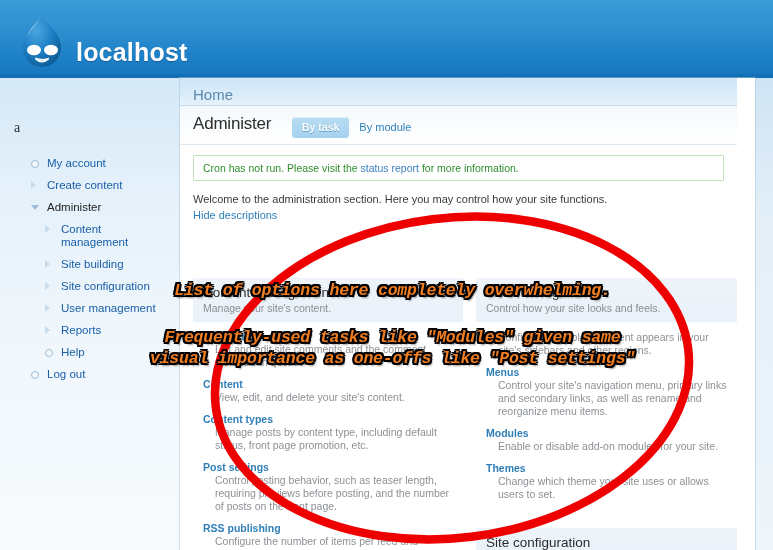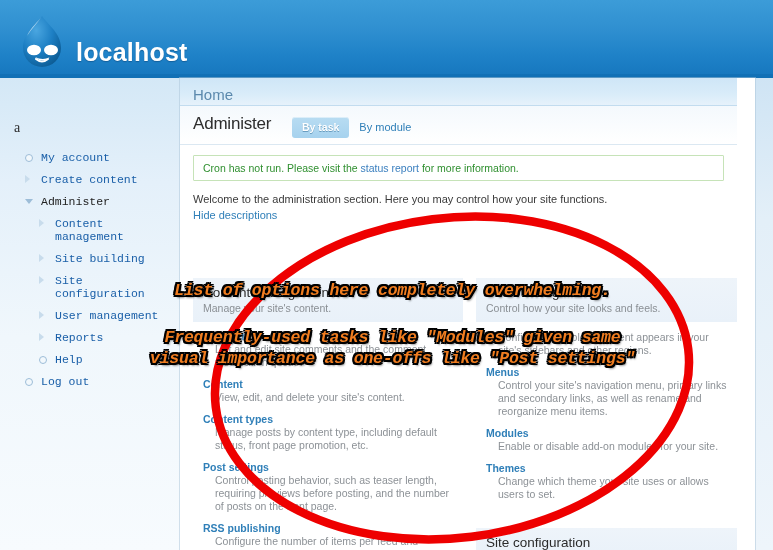--- a/index.html
+++ b/index.html
@@ -31,21 +31,21 @@
 
   
   .sidebar{
     position:absolute;left:0;top:78px;width:180px;bottom:0;
     background:linear-gradient(180deg,#d4e8f6 0%,#e4f0fa 22%,#f0f7fc 55%,#f7fbfe 100%);
   }
   .sb-title{
     position:absolute;left:14px;top:42px;font-size:14px;color:#2b2b2b;
     font-family:"Liberation Serif","DejaVu Serif",serif;
   }
-  .sb-list{position:absolute;left:0;top:62px;right:0;margin:11px;padding:0;list-style:none;font-family:Liberation Mono, monospace;}
+  .sb-list{position:absolute;left:0;top:62px;right:0;margin:17px;padding:0;list-style:none;}
   .sb-item{
     position:relative;padding:0 0 0 30px;margin:0 0 9px 0;
     font-size:11.5px;line-height:13px;color:#1f5c9e;
   }
   .sb-item.sub{padding-left:44px;}
   .sb-item .lbl{color:#1a5fa8;}
   .sb-item.expanded > .lbl{color:#222;}
   .bullet{
     position:absolute;left:14px;top:2px;width:8px;height:8px;
   }

